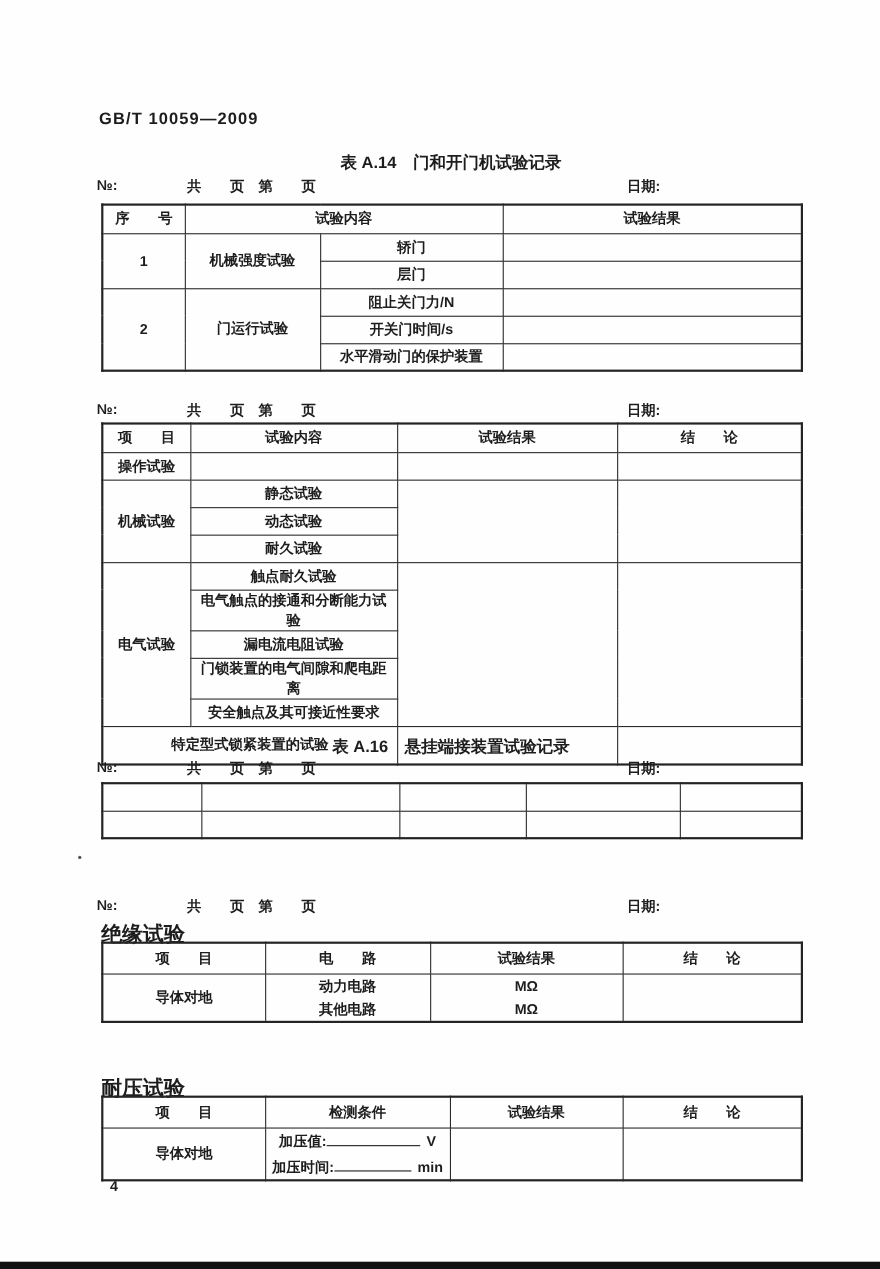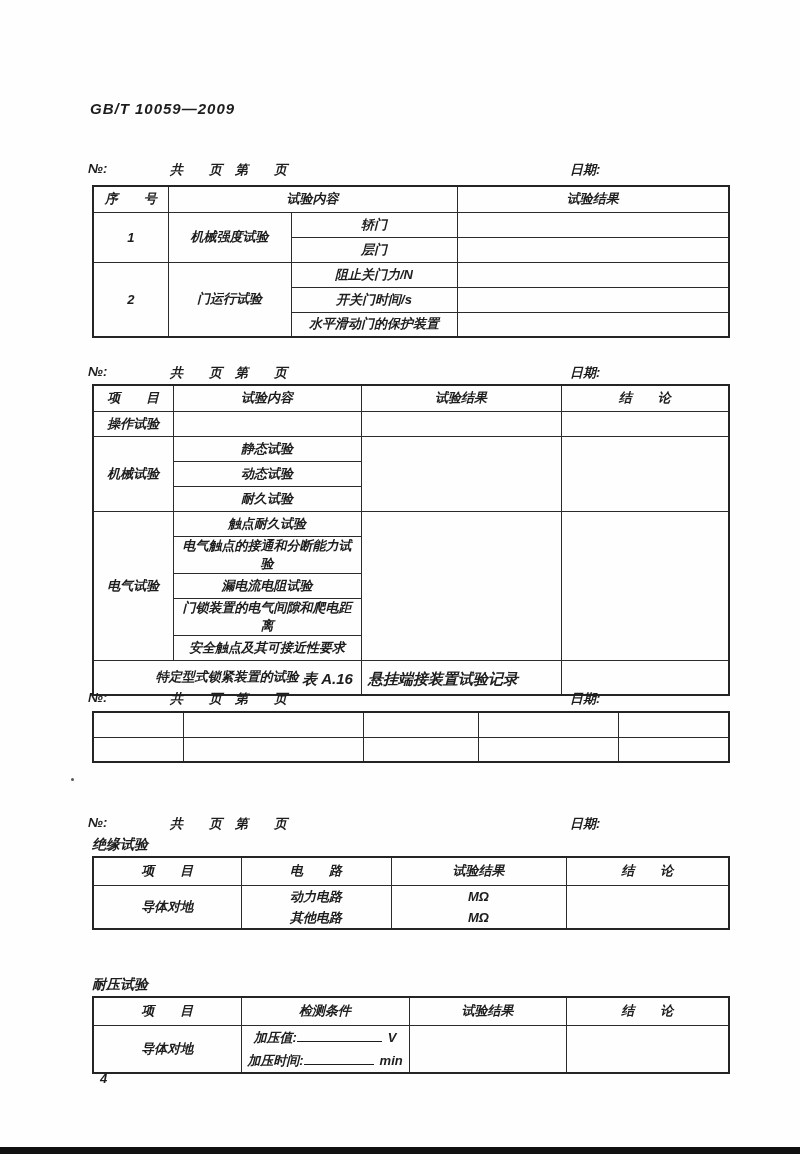--- a/index.html
+++ b/index.html
@@ -2,21 +2,21 @@
 <html><head>
 <meta charset="utf-8">
 <style>
   html,body{margin:0;padding:0;background:#e8e8e8;}
   .page{
     position:relative;width:800px;height:1154px;margin:0 auto;
     background:#fefefe;overflow:hidden;
     font-family:"Liberation Sans","DejaVu Sans",sans-serif;
     color:#1d1d1d;
   }
-  .abs{position:absolute;font-style:italic;}
+  .abs{position:absolute;}
   .doc-code{top:100px;left:90px;font-size:15px;font-weight:700;letter-spacing:1px;}
   .tbl-title{left:92px;width:636px;text-align:center;font-size:15px;font-weight:700;}
   .meta{left:92px;width:636px;height:18px;font-size:13px;font-weight:700;}
   .meta .m-no{position:absolute;left:-4px;top:0;}
   .meta .m-pages{position:absolute;left:78px;top:0;}
   .meta .m-date{position:absolute;left:478px;top:0;}
   table.rec{
     border-collapse:collapse;table-layout:fixed;
     left:92px;width:636px;
   }
@@ -27,32 +27,33 @@
   }
   table.rec{border:2px solid #242424;}
   td.hdr{font-weight:700;}
   td.res-right{text-align:right;padding-right:20px;line-height:21px;}
   td.two-line{line-height:21px;}
   td.cond{text-align:left;padding-left:14px;line-height:23px;font-weight:600;}
   .fill{display:inline-block;border-bottom:1px solid #1d1d1d;height:12px;vertical-align:baseline;}
   .fill.w85{width:85px;}
   .fill.w70{width:70px;}
   .unit{padding-left:6px;}
-  .sec-label{left:92px;font-size:14px;font-weight:700;}
+  .sec-label{left:92px;font-size:19px;font-weight:700;}
   .page-no{top:1071px;left:100px;font-size:13px;font-weight:600;}
   .bottom-bar{top:1147px;left:0;width:800px;height:7px;background:#111;}
   .stray{top:778px;left:71px;width:3px;height:3px;background:#555;border-radius:50%;}
 </style>
 </head>
 <body>
 
 <div class="page">
 
   <div class="abs doc-code">GB/T 10059—2009</div>
 
+  <div class="abs tbl-title" style="top:139px">表 A.14　门和开门机试验记录</div>
   <div class="abs meta" style="top:161px">
     <span class="m-no">№:</span>
     <span class="m-pages">共　　页　第　　页</span>
     <span class="m-date">日期:</span>
   </div>
   <table class="rec abs" style="top:185px">
     <colgroup>
         <col style="width:75px">
         <col style="width:123px">
         <col style="width:166px">

